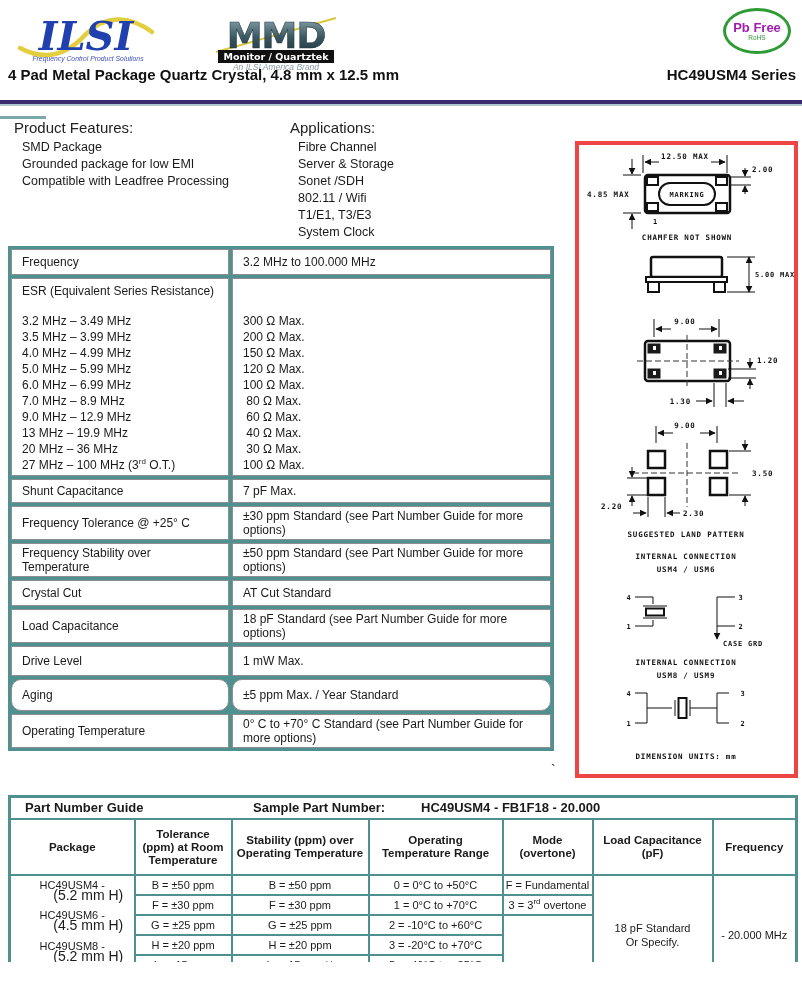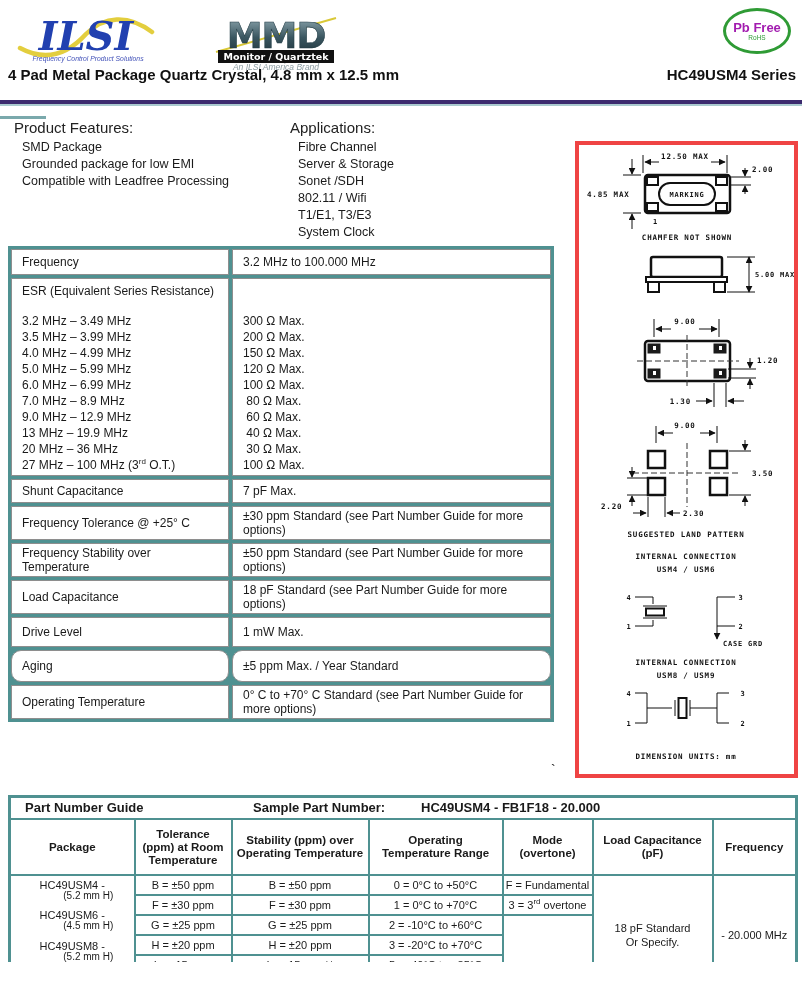--- a/index.html
+++ b/index.html
@@ -54,21 +54,21 @@
   table.guide{border-collapse:collapse;width:787px;border:3px solid #4f9191;table-layout:fixed;}
   table.guide th,table.guide td{border:2px solid #4f9191;font-size:11px;text-align:center;padding:1px 2px;background:#fff;}
   table.guide th{font-size:11.5px;line-height:13px;vertical-align:middle;padding:4px 4px;height:46px;}
   tr.g-data td{height:16px;}
   .g-titlebar{position:relative;height:20px;}
   .g-titlebar span{position:absolute;top:2px;font-weight:bold;font-size:13px;white-space:nowrap;}
   .gt1{left:14px;} .gt2{left:242px;} .gt3{left:410px;}
   .pkg-cell{padding:3px 0 !important;}
   .pkg-cell .wrap{display:flex;flex-direction:column;justify-content:space-between;height:100%;}
   .pkg-name{font-size:11px;line-height:12px;}
-  .pkg-size{font-size:10px;line-height:9px;margin-left:32px;}
+  .pkg-size{font-size:14px;line-height:9px;margin-left:32px;}
   .load-line{font-size:11px;line-height:14px;}
   .footnote{position:absolute;left:4px;top:966px;font-size:12px;white-space:pre-wrap;color:#1d4ed8;}
   .stray{position:absolute;left:551px;top:762px;font-size:14px;color:#111;}
 </style>
 </head>
 <body>
 
 <div class="page">
 
   <div class="logo-ilsi">
@@ -165,20 +165,24 @@
         <td class="c-label r1"><span>Shunt Capacitance</span></td>
         <td class="r1"><span class="val">7 pF Max.</span></td>
       </tr>
       <tr>
         <td class="c-label r2"><span>Frequency Tolerance @ +25° C</span></td>
         <td class="r2"><span class="val">±30 ppm Standard (see Part Number Guide for more options)</span></td>
       </tr>
       <tr>
         <td class="c-label"><span>Frequency Stability over Temperature</span></td>
         <td><span class="val">±50 ppm Standard (see Part Number Guide for more options)</span></td>
+      </tr>
+      <tr>
+        <td class="c-label r3"><span>Crystal Cut</span></td>
+        <td class="r3"><span class="val">AT Cut Standard</span></td>
       </tr>
       <tr>
         <td class="c-label r4"><span>Load Capacitance</span></td>
         <td class="r4"><span class="val">18 pF Standard (see Part Number Guide for more options)</span></td>
       </tr>
       <tr>
         <td class="c-label r5"><span>Drive Level</span></td>
         <td class="r5"><span class="val">1 mW Max.</span></td>
       </tr>
       <tr>

